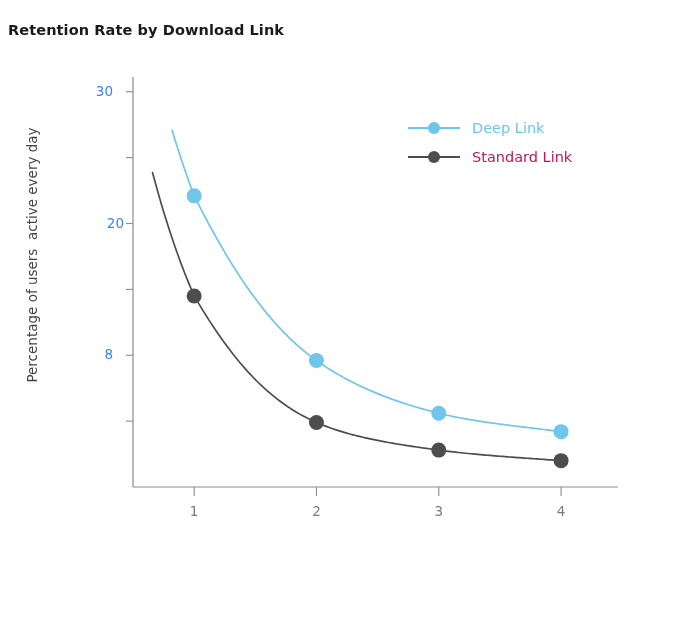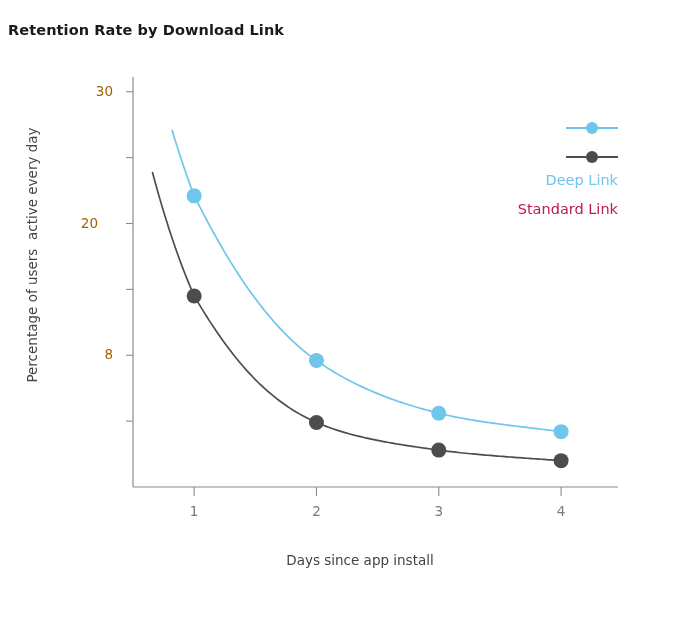--- a/index.html
+++ b/index.html
@@ -52,40 +52,39 @@
     width: 460px;
     text-align: center;
     font-size: 13.5px;
     color: #444444;
   }
   .tick-label-y {
     position: absolute;
     width: 40px;
     text-align: right;
     font-size: 13.5px;
-    color: #a16207;
+    color: #3b82f6;
   }
   .tick-label-x {
     position: absolute;
     width: 40px;
     text-align: center;
     font-size: 13.5px;
     color: #7a7a7a;
   }
   .legend {
     position: absolute;
     left: 408px;
     top: 120px;
     width: 210px;
   }
   .legend-row {
     display: flex;
-    align-items: flex-end;
+    align-items: flex-start;
     height: 29px;
-    flex-direction: column;
   }
   .legend-swatch {
     position: relative;
     width: 52px;
     height: 16px;
     flex: 0 0 52px;
   }
   .legend-swatch .lg-line {
     position: absolute;
     top: 7px;
@@ -114,21 +113,20 @@
 </style>
 </head>
 <body>
 
 <div id="chart-root">
 
   <div class="chart-title">Retention Rate by Download Link</div>
 
   <div class="y-axis-label">Percentage of users  active every day</div>
 
-  <div class="x-axis-label">Days since app install</div>
 
   <svg id="plot-svg" width="680" height="617">
       <line x1="133" y1="487" x2="618" y2="487" stroke="#8c8c8c" stroke-width="1.2"></line>
       <line x1="133" y1="487" x2="133" y2="77" stroke="#8c8c8c" stroke-width="1.2"></line>
       <line x1="126" y1="355.25396825396825" x2="133" y2="355.25396825396825" stroke="#8c8c8c" stroke-width="1.1"></line>
       <line x1="126" y1="223.5079365079365" x2="133" y2="223.5079365079365" stroke="#8c8c8c" stroke-width="1.1"></line>
       <line x1="126" y1="91.76190476190476" x2="133" y2="91.76190476190476" stroke="#8c8c8c" stroke-width="1.1"></line>
       <line x1="126" y1="421.1269841269841" x2="133" y2="421.1269841269841" stroke="#8c8c8c" stroke-width="1.1"></line>
       <line x1="126" y1="289.3809523809524" x2="133" y2="289.3809523809524" stroke="#8c8c8c" stroke-width="1.1"></line>
       <line x1="126" y1="157.63492063492066" x2="133" y2="157.63492063492066" stroke="#8c8c8c" stroke-width="1.1"></line>
@@ -143,21 +141,21 @@
       <circle cx="438.7692307692307" cy="413.22222222222223" r="7.5" fill="#6fc5ea"></circle>
       <circle cx="561.0769230769231" cy="431.6666666666667" r="7.5" fill="#6fc5ea"></circle>
       <circle cx="194.15384615384613" cy="295.968253968254" r="7.5" fill="#4d4d4d"></circle>
       <circle cx="316.46153846153845" cy="422.44444444444446" r="7.5" fill="#4d4d4d"></circle>
       <circle cx="438.7692307692307" cy="450.1111111111111" r="7.5" fill="#4d4d4d"></circle>
       <circle cx="561.0769230769231" cy="460.6507936507937" r="7.5" fill="#4d4d4d"></circle>
     </svg>
 
   <div id="y-ticks">
       <div class="tick-label-y" style="left: 73px; top: 346.254px;">8</div>
-      <div class="tick-label-y" style="left: 58px; top: 214.508px; text-align: right;">20</div>
+      <div class="tick-label-y" style="left: 84px; top: 214.508px; text-align: right;">20</div>
       <div class="tick-label-y" style="left: 73px; top: 82.7619px;">30</div>
     </div>
   <div id="x-ticks">
       <div class="tick-label-x" style="left: 174.154px; top: 503px;">1</div>
       <div class="tick-label-x" style="left: 296.462px; top: 503px;">2</div>
       <div class="tick-label-x" style="left: 418.769px; top: 503px;">3</div>
       <div class="tick-label-x" style="left: 541.077px; top: 503px;">4</div>
     </div>
 
   <div class="legend">

